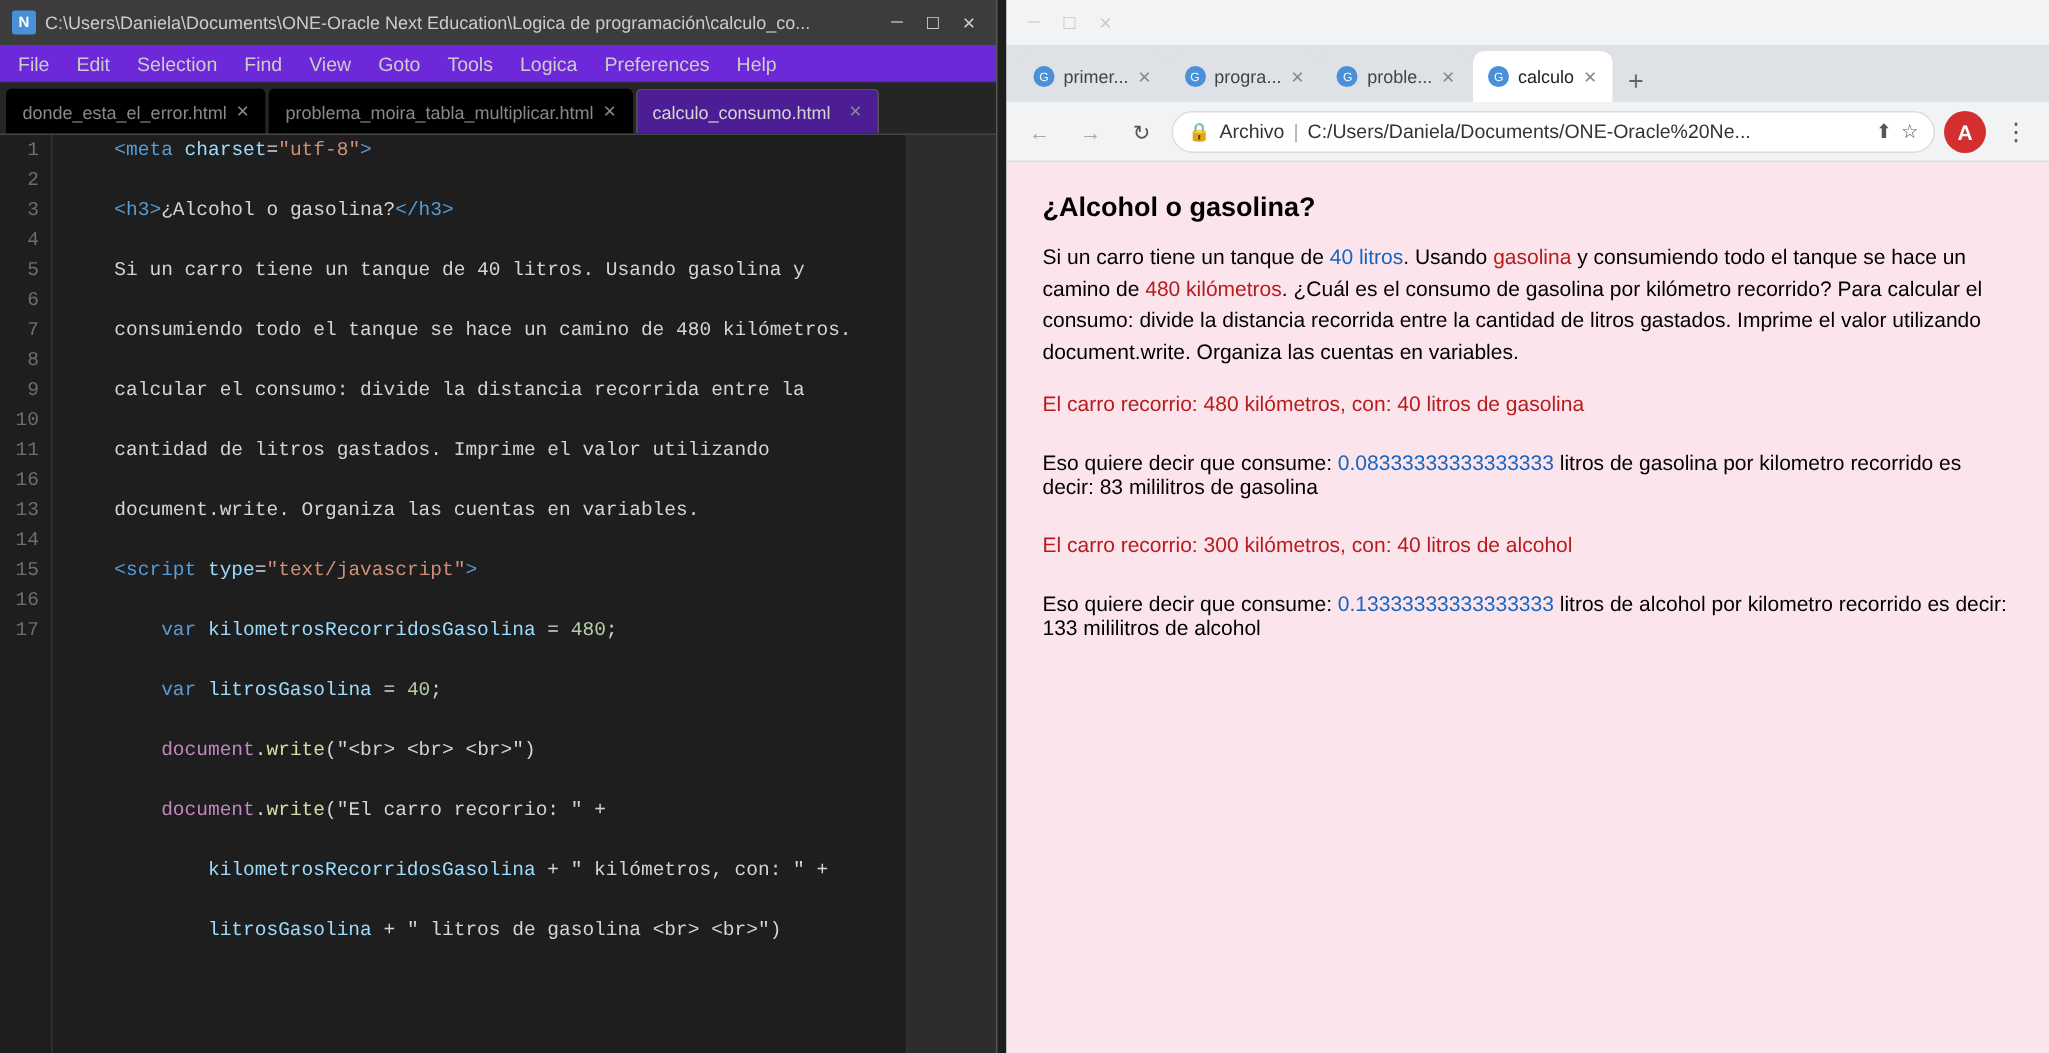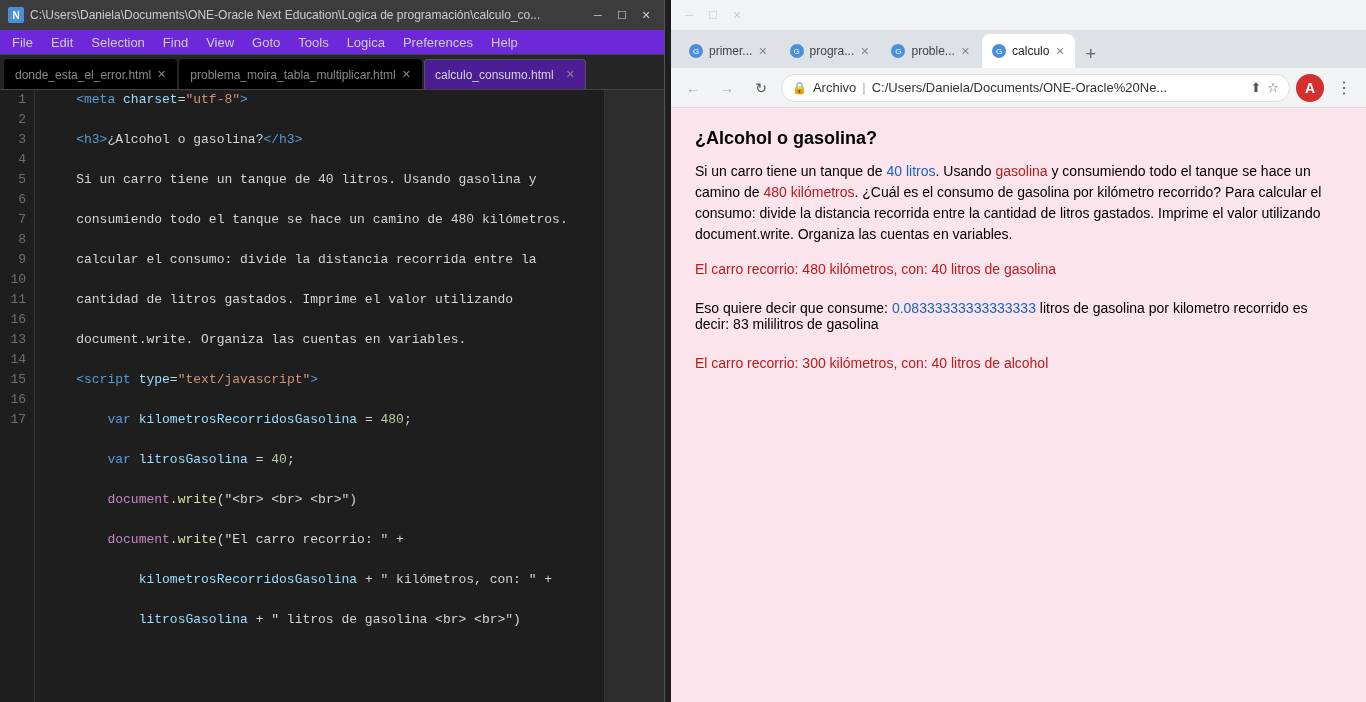--- a/index.html
+++ b/index.html
@@ -437,14 +437,17 @@
     </div>
     <br>
     <div class="result-line">
       Eso quiere decir que consume: <span class="hl-blue">0.08333333333333333</span> litros de gasolina por kilometro recorrido es decir: 83 mililitros de gasolina
     </div>
     <br>
     <div class="result-line">
       <span class="hl-red">El carro recorrio: 300 kilómetros, con: 40 litros de alcohol</span>
     </div>
     <br>
+    <div class="result-line">
+      Eso quiere decir que consume: <span class="hl-blue">0.13333333333333333</span> litros de alcohol por kilometro recorrido es decir: 133 mililitros de alcohol
+    </div>
   </div>
 </div>
 
 </body></html>

